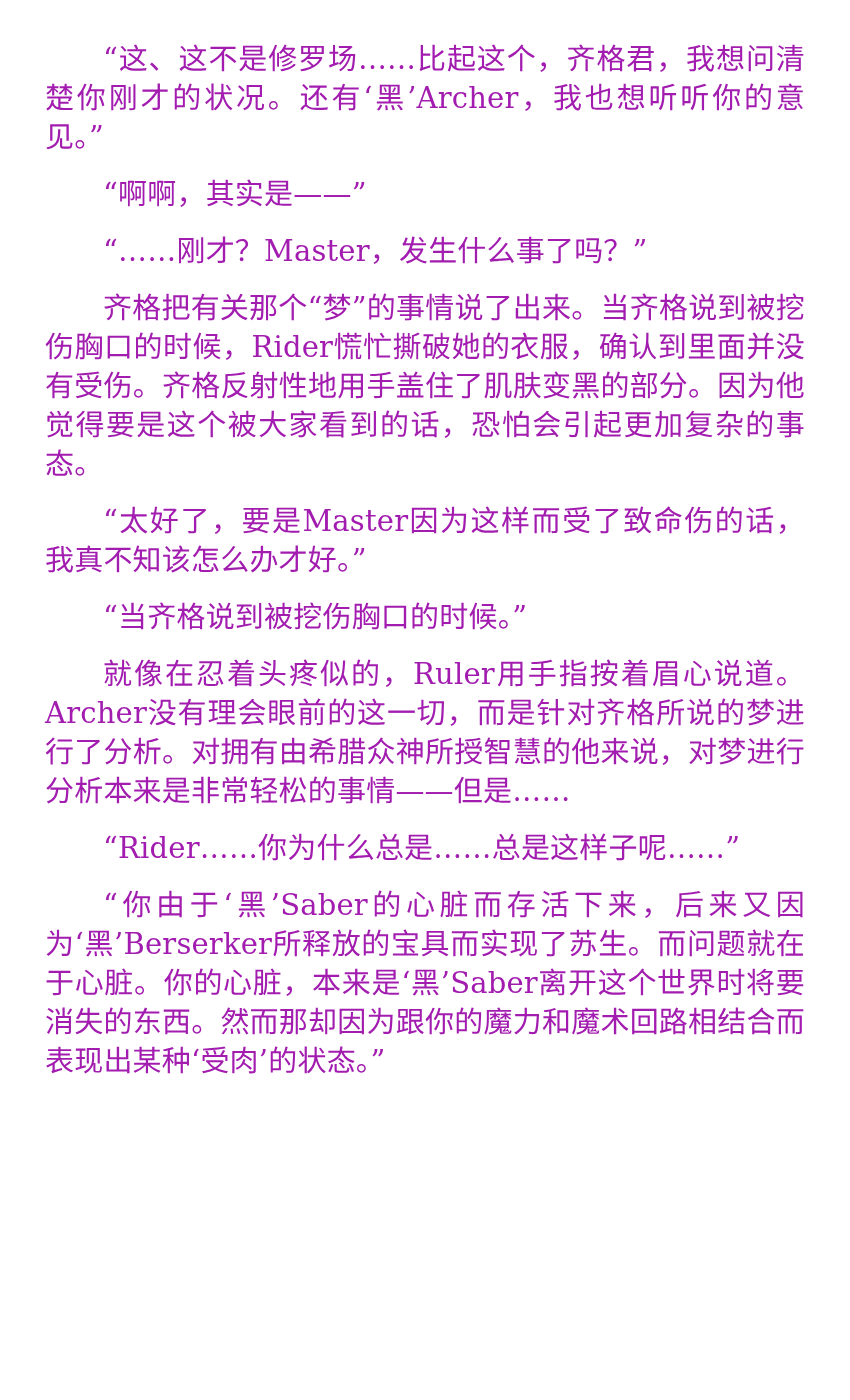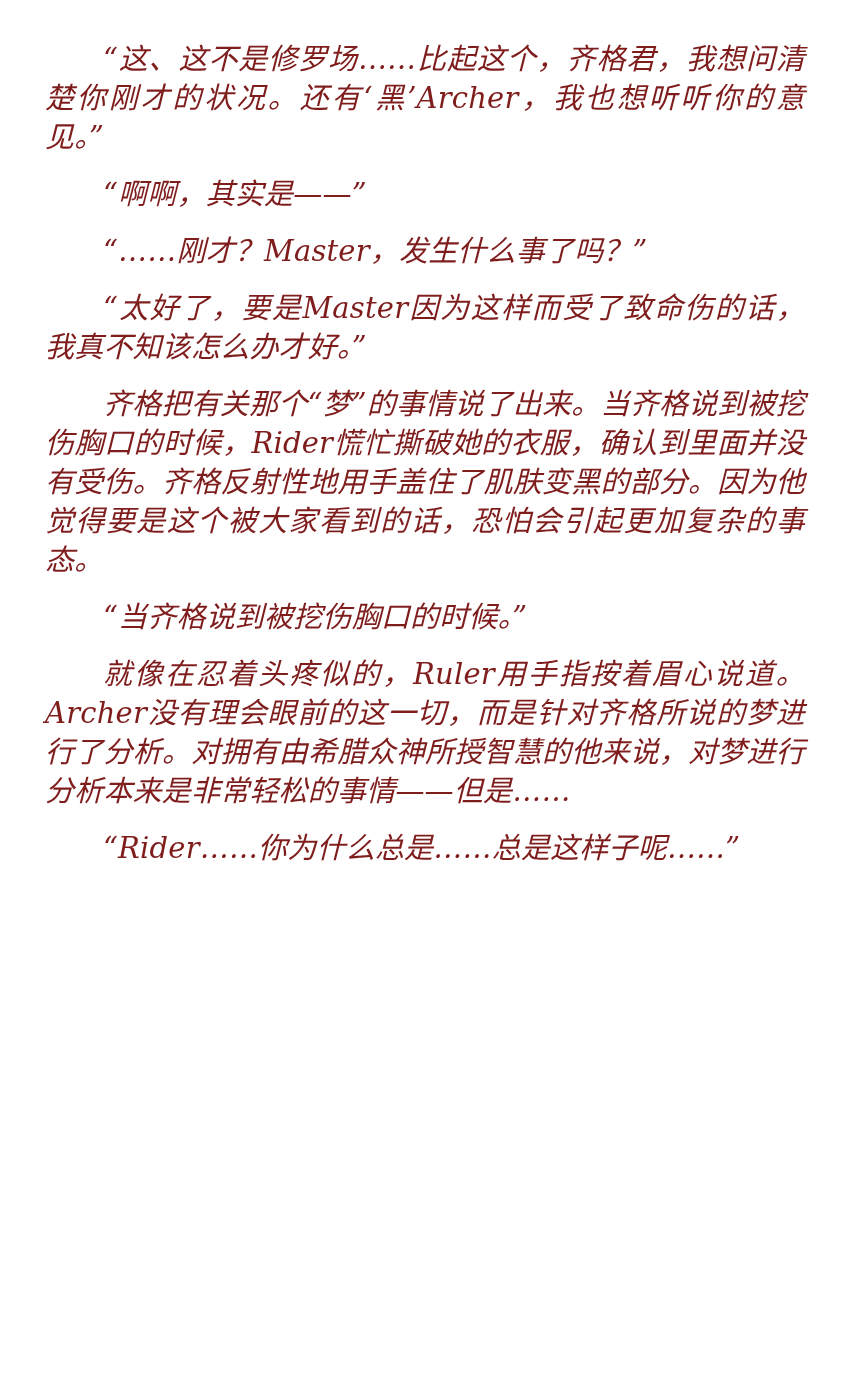--- a/index.html
+++ b/index.html
@@ -11,42 +11,42 @@
     width: 850px;
     height: 1400px;
     overflow: hidden;
   }
   .page {
     box-sizing: border-box;
     width: 850px;
     min-height: 1400px;
     padding: 40px 45px 30px 45px;
     background: #ffffff;
-    color: #7f1d1d;
+    color: #a21caf;
     font-family: "DejaVu Serif", "Liberation Serif", serif;
     font-size: 29px;
     line-height: 39px;
     text-align: justify;
     letter-spacing: 0.2px;
-    font-style: italic;
   }
   .page p {
     margin: 0 0 18px 0;
     text-indent: 2em;
     word-break: break-word;
   }
   .page p:last-child {
     margin-bottom: 0;
   }
 </style>
 </head>
 <body>
 
 <div class="page">
   <p>“这、这不是修罗场……比起这个，齐格君，我想问清楚你刚才的状况。还有‘黑’Archer，我也想听听你的意见。”</p>
   <p>“啊啊，其实是——”</p>
   <p>“……刚才？Master，发生什么事了吗？”</p>
+  <p>齐格把有关那个“梦”的事情说了出来。当齐格说到被挖伤胸口的时候，Rider慌忙撕破她的衣服，确认到里面并没有受伤。齐格反射性地用手盖住了肌肤变黑的部分。因为他觉得要是这个被大家看到的话，恐怕会引起更加复杂的事态。</p>
   <p>“太好了，要是Master因为这样而受了致命伤的话，我真不知该怎么办才好。”</p>
-  <p>齐格把有关那个“梦”的事情说了出来。当齐格说到被挖伤胸口的时候，Rider慌忙撕破她的衣服，确认到里面并没有受伤。齐格反射性地用手盖住了肌肤变黑的部分。因为他觉得要是这个被大家看到的话，恐怕会引起更加复杂的事态。</p>
   <p>“当齐格说到被挖伤胸口的时候。”</p>
   <p>就像在忍着头疼似的，Ruler用手指按着眉心说道。Archer没有理会眼前的这一切，而是针对齐格所说的梦进行了分析。对拥有由希腊众神所授智慧的他来说，对梦进行分析本来是非常轻松的事情——但是……</p>
   <p>“Rider……你为什么总是……总是这样子呢……”</p>
+  <p>“你由于‘黑’Saber的心脏而存活下来，后来又因为‘黑’Berserker所释放的宝具而实现了苏生。而问题就在于心脏。你的心脏，本来是‘黑’Saber离开这个世界时将要消失的东西。然而那却因为跟你的魔力和魔术回路相结合而表现出某种‘受肉’的状态。”</p>
 </div>
 
 </body></html>

